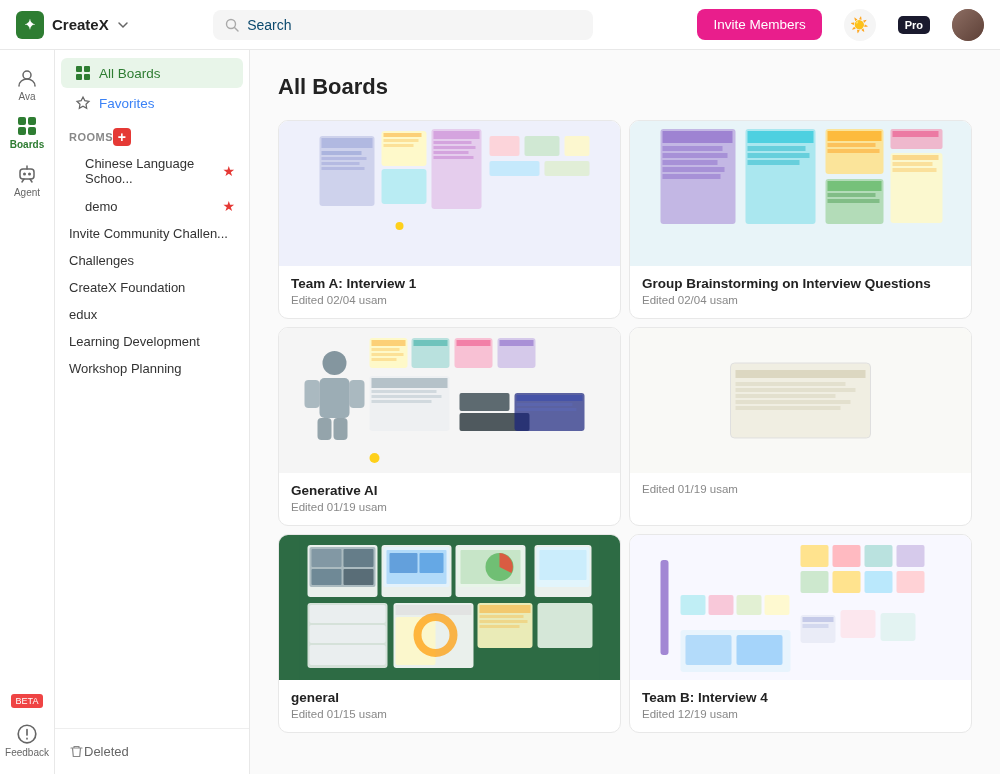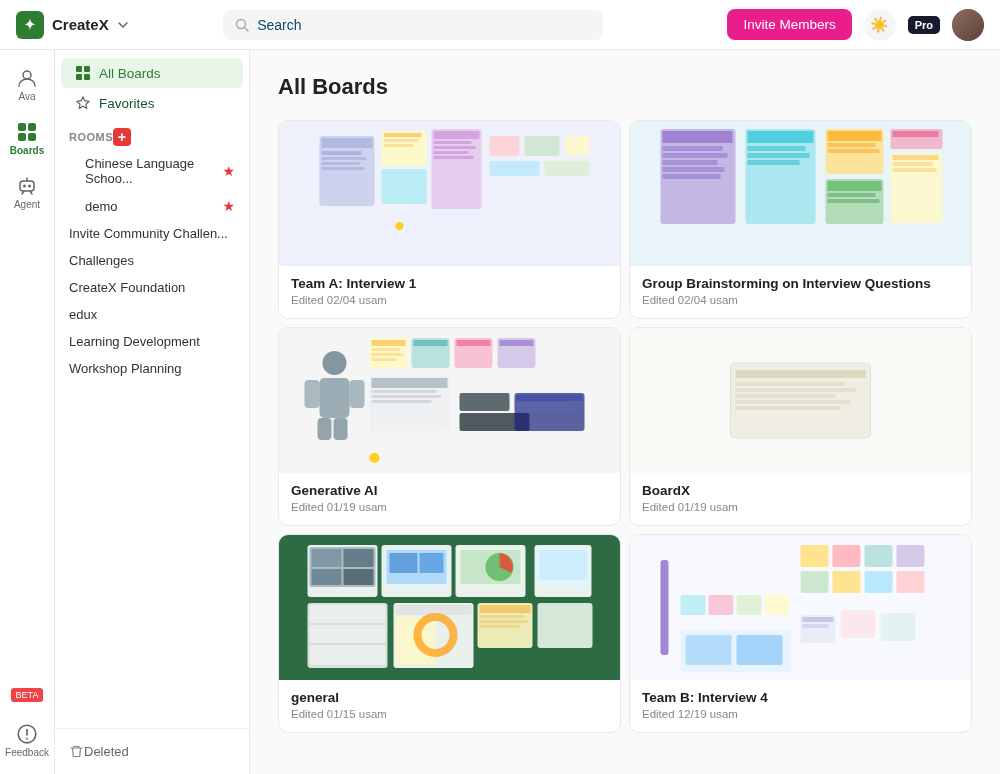--- a/index.html
+++ b/index.html
@@ -7,21 +7,21 @@
 
     
     .sidebar {
       width: 55px;
       background: #fff;
       border-right: 1px solid #e8e8e8;
       display: flex;
       flex-direction: column;
       align-items: center;
       padding: 12px 0;
-      gap: 10px;
+      gap: 4px;
       z-index: 10;
     }
     .sidebar-icon-btn {
       width: 44px;
       height: 44px;
       display: flex;
       flex-direction: column;
       align-items: center;
       justify-content: center;
       border-radius: 8px;
@@ -55,21 +55,21 @@
     }
     .panel-nav-item {
       display: flex;
       align-items: center;
       gap: 8px;
       padding: 7px 14px;
       cursor: pointer;
       border-radius: 6px;
       margin: 0 6px;
       font-size: 13.5px;
-      color: #14532d;
+      color: #3b82f6;
     }
     .panel-nav-item.active { background: #e8f5e9; color: #2e7d32; font-weight: 500; }
     .panel-nav-item svg { width: 16px; height: 16px; flex-shrink: 0; }
 
     .rooms-header {
       display: flex;
       align-items: center;
       justify-content: flex-start;
       padding: 10px 14px 4px;
       font-size: 11px;
@@ -169,21 +169,21 @@
       gap: 8px;
       background: #f5f5f5;
       border-radius: 8px;
       padding: 7px 12px;
       color: #0c4a6e;
       font-size: 14px;
     }
     .top-bar-right {
       display: flex;
       align-items: center;
-      gap: 12px;
+      gap: 22px;
       margin-left: auto;
     }
     .invite-btn {
       background: #e91e8c;
       color: #fff;
       border: none;
       border-radius: 8px;
       padding: 8px 16px;
       font-size: 13.5px;
       font-weight: 500;
@@ -596,21 +596,20 @@
             <rect x="80" y="35" width="140" height="75" rx="4" fill="#f0ede0" opacity="0.9" stroke="#ddd" stroke-width="1"></rect>
             <rect x="85" y="42" width="130" height="8" fill="#c8c0a0" opacity="0.5"></rect>
             <rect x="85" y="54" width="110" height="4" fill="#c8c0a0" opacity="0.3"></rect>
             <rect x="85" y="60" width="120" height="4" fill="#c8c0a0" opacity="0.3"></rect>
             <rect x="85" y="66" width="100" height="4" fill="#c8c0a0" opacity="0.3"></rect>
             <rect x="85" y="72" width="115" height="4" fill="#c8c0a0" opacity="0.3"></rect>
             <rect x="85" y="78" width="105" height="4" fill="#c8c0a0" opacity="0.3"></rect>
           </svg>
         </div>
         <div class="board-info">
-          <div class="board-name">BoardX</div>
           <div class="board-edited">Edited 01/19 usam</div>
         </div>
       </div>
 
       <div class="board-card">
         <div class="board-thumbnail" style="background:#2d6b44;">
           <div class="thumb-actions">
             <div class="thumb-star">☆</div>
             <div class="thumb-menu">⋮</div>
           </div>

